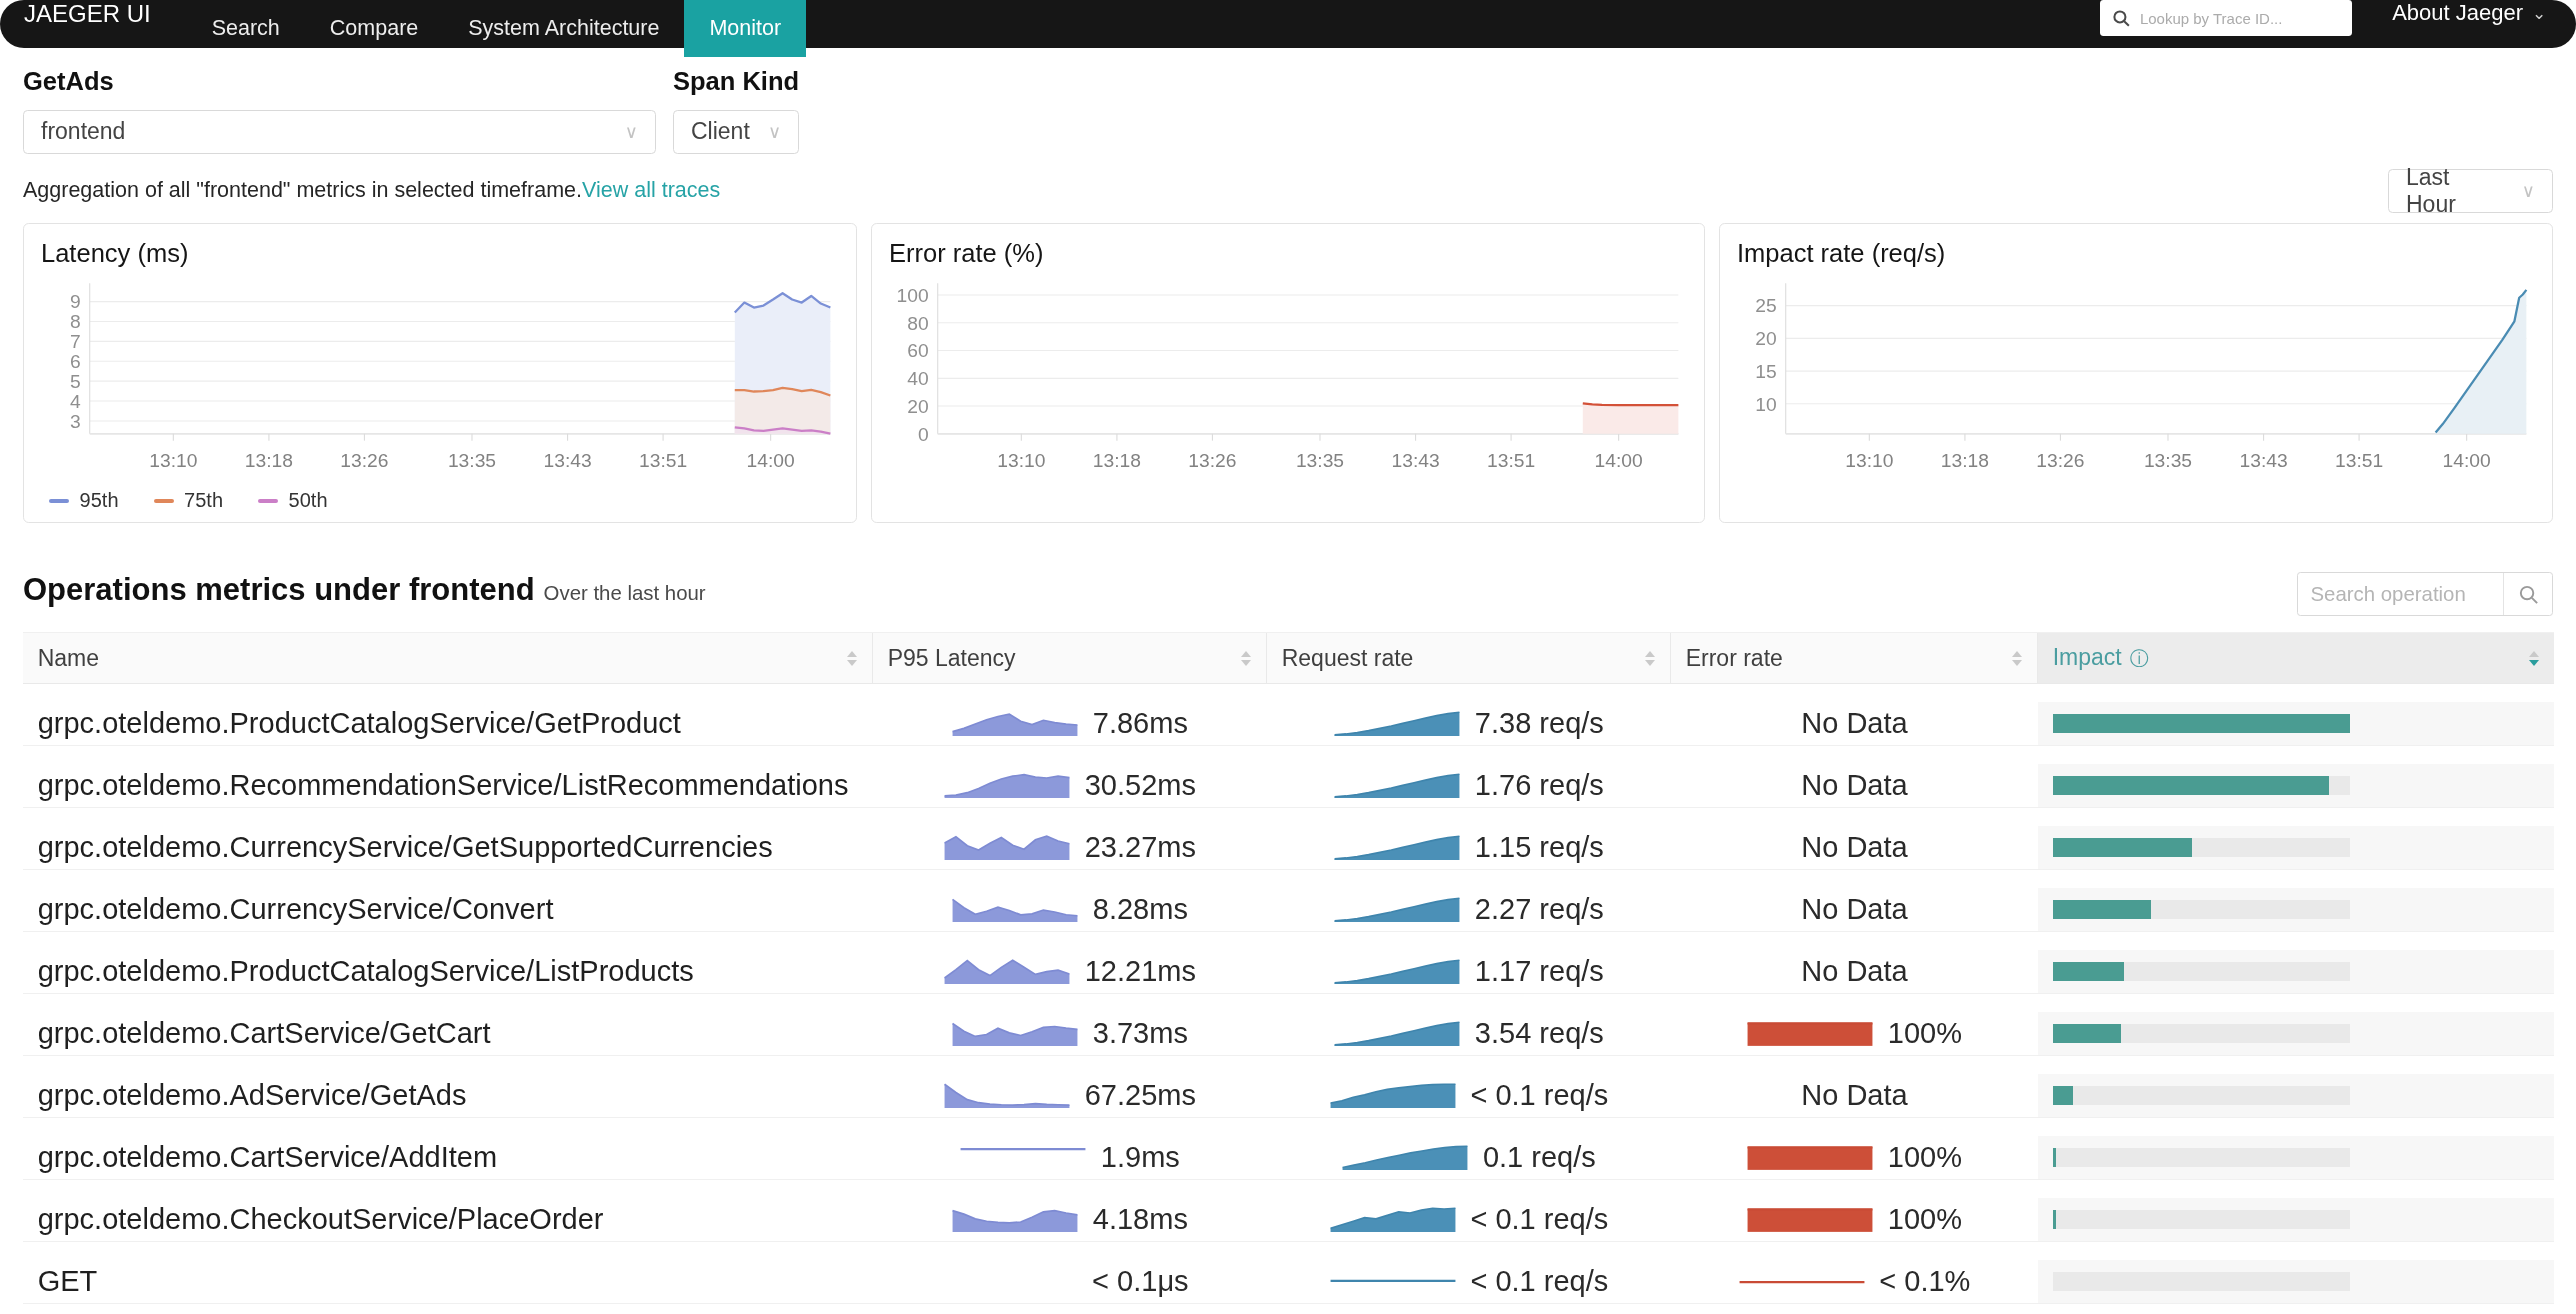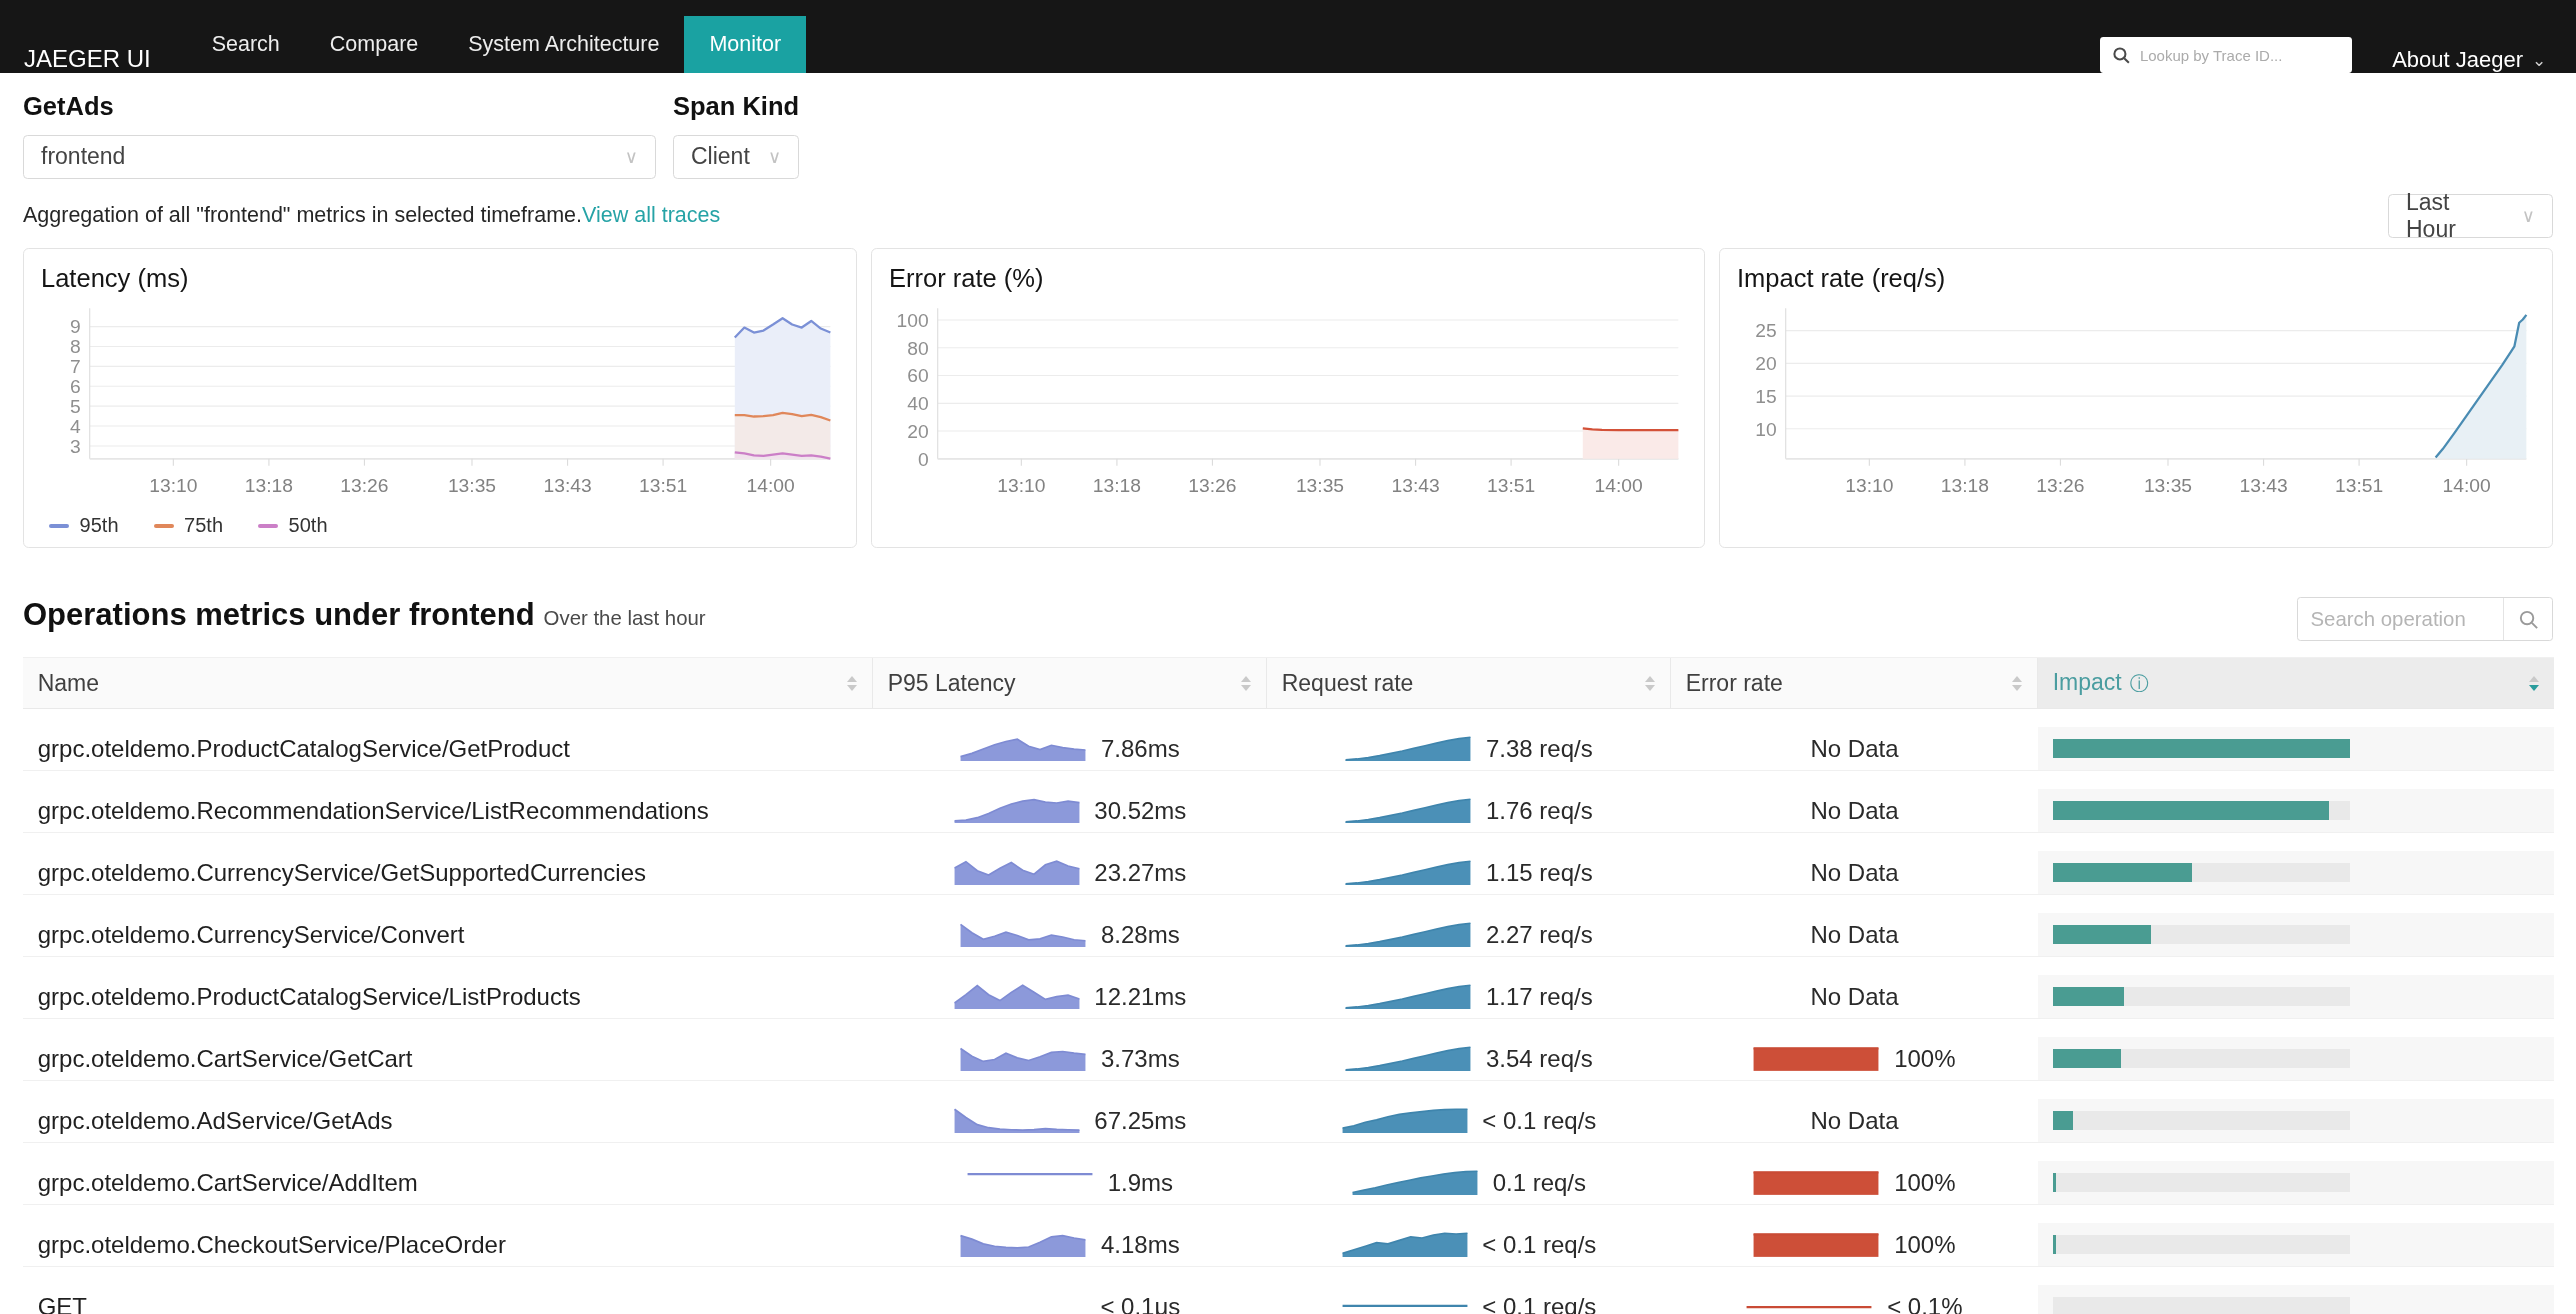--- a/index.html
+++ b/index.html
@@ -1,20 +1,20 @@
 <!DOCTYPE html>
 <html style="font-size:9px"><head>
 <meta charset="utf-8">
 <style>
   * { margin:0; padding:0; box-sizing:border-box; }
   html,body { width:2576px; height:1315px; overflow:hidden; background:#fff;
               font-family:"Liberation Sans", sans-serif; }
 
   
-  .navbar { height:73px; background:#161616; display:flex; align-items:flex-end; padding:0 24px; }
+  .navbar { height:48px; background:#161616; display:flex; align-items:flex-start; padding:0 24px;border-radius:25px; }
   .brand  { color:#fff; font-size:24px; margin-right:36px; white-space:nowrap; }
   .nav-item { color:#ededed; font-size:21.5px; padding:0 25px; height:57px; line-height:57px; white-space:nowrap; cursor:pointer; }
   .nav-item.active { background:#1aa2a2; color:#fff; }
   .nav-spacer { flex:1; }
   .trace-search { width:252px; height:36px; background:#fff; border-radius:3.4px; display:flex; align-items:center; padding:0 11.3px; margin-right:40px; }
   .trace-search svg { flex:none; margin-right:8px; }
   .trace-search input { border:none; outline:none; font-size:15px; color:#333; width:100%; background:transparent; }
   .trace-search input::placeholder { color:#ababab; }
   .about { color:#fff; font-size:22px; display:flex; align-items:center; gap:9px; cursor:pointer; margin-right:5.7px; }
   .chev { color:#cfcfcf; font-size:17px; }
@@ -58,21 +58,21 @@
   .th { display:flex; align-items:center; padding:0 14.7px; font-size:23px; color:#3f3f3f; border-right:1.1px solid #e9e9e9; border-bottom:1.1px solid #e9e9e9; cursor:pointer; }
   .th:last-child { border-right:none; }
   .th-label { flex:1; }
   .th.impact { background:#ececec; color:#4a9da0; }
   .carets { display:flex; flex-direction:column; gap:2.8px; align-items:center; }
   .caret-up   { width:0; height:0; border-left:5.7px solid transparent; border-right:5.7px solid transparent; border-bottom:6.8px solid #c9c9c9; }
   .caret-down { width:0; height:0; border-left:5.7px solid transparent; border-right:5.7px solid transparent; border-top:6.8px solid #c9c9c9; }
   .caret-down.active { border-top-color:#2a9d9d; }
   .info-i { font-size:19px; margin-left:8px; color:#4a9da0; }
   .t-row { height:62px; border-bottom:1.1px solid #f0f0f0; }
-  .td { display:flex; align-items:center; padding:0 14.7px; font-size:24px; color:#222; overflow:hidden;margin-top:18px; }
+  .td { display:flex; align-items:center; padding:0 14.7px; font-size:29px; color:#222; overflow:hidden;margin-top:18px; }
   .td.name { color:#1f1f1f; }
   .td.metric { gap:14.7px; color:#2a2a2a;justify-content:center; }
   .spark { width:126px; height:27px; flex:none; }
   .td.impact-cell { background:#f7f7f7; }
   .impact-track { width:297px; height:19px; background:#e9e9e9; }
   .impact-fill { height:100%; }
 </style>
 </head>
 <body>
 

